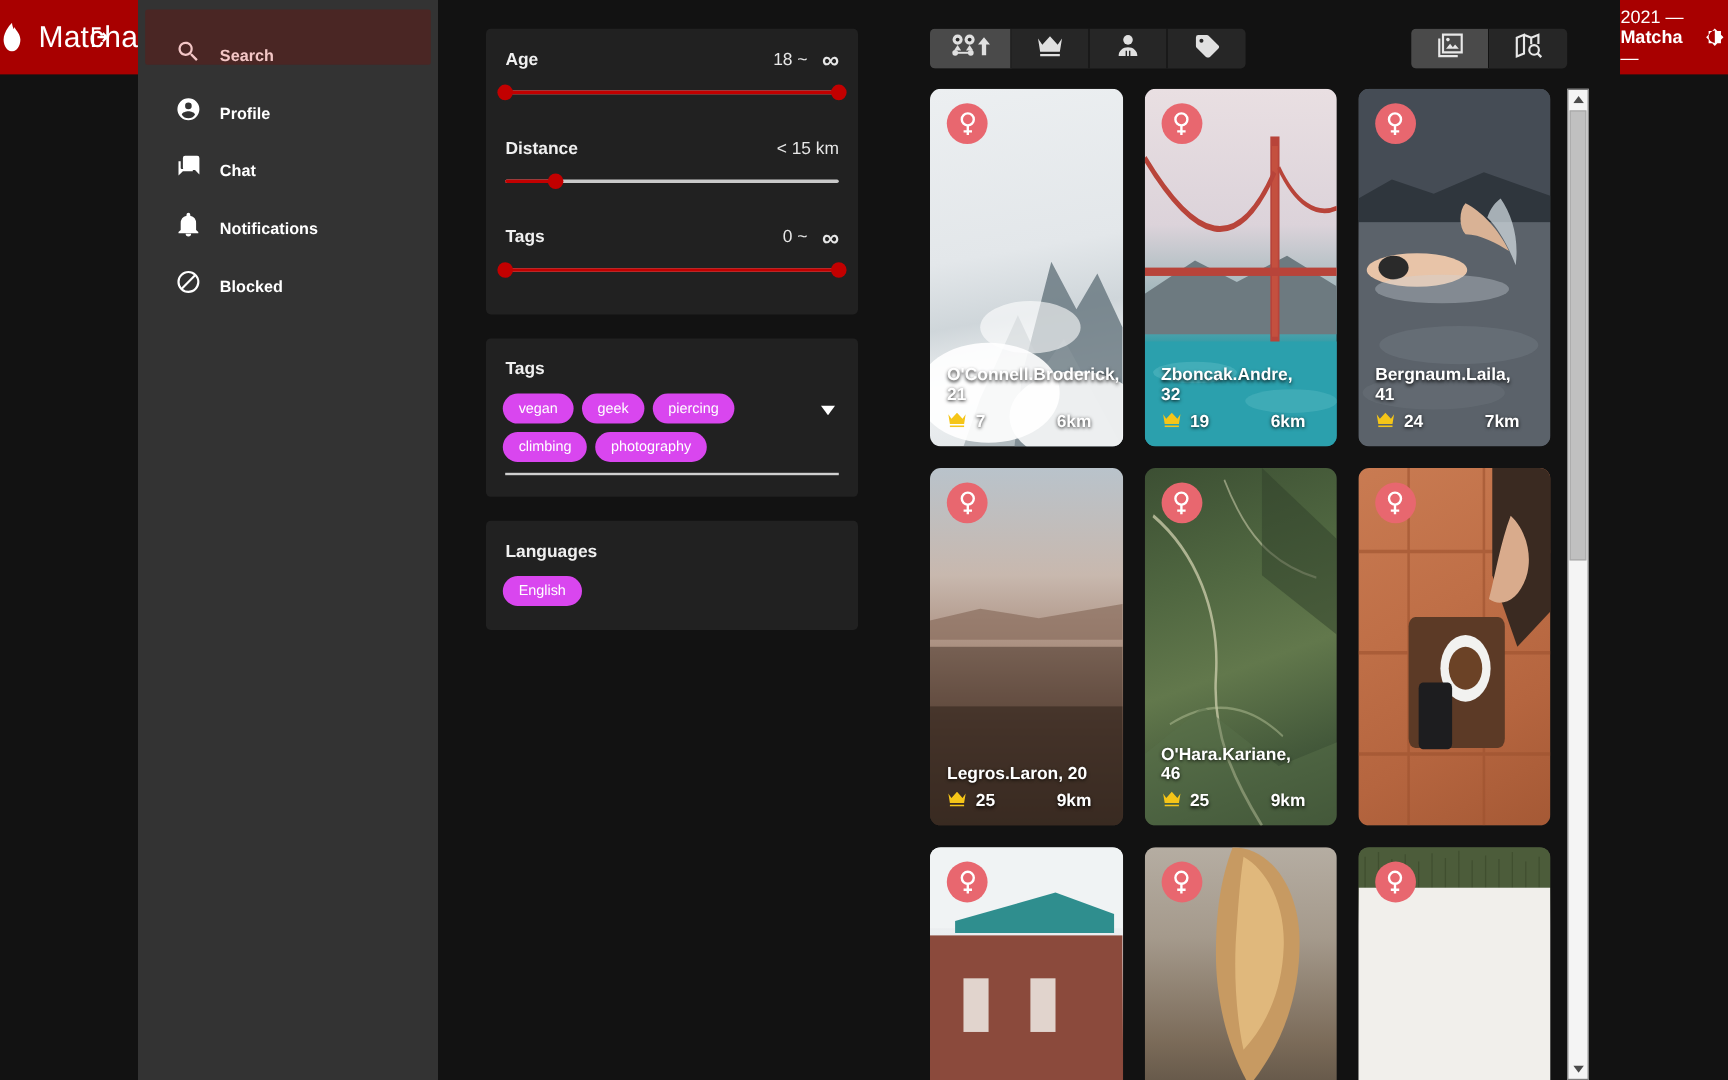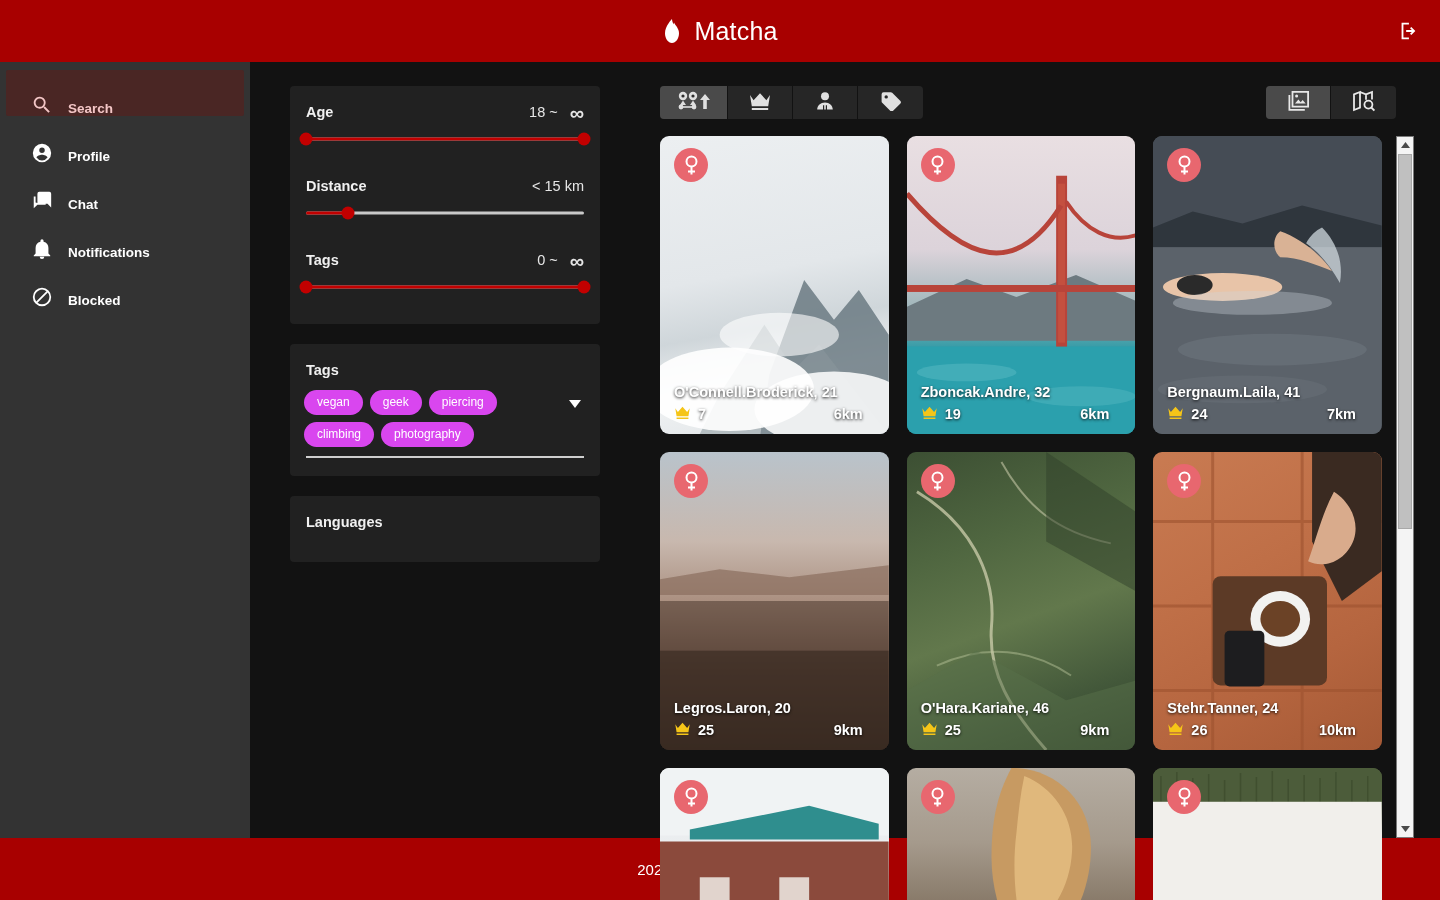--- a/index.html
+++ b/index.html
@@ -2,21 +2,21 @@
 <html><head>
 <meta charset="utf-8">
 <style>
   * { margin:0; padding:0; box-sizing:border-box; }
   html, body {
     width:1440px; height:900px; overflow:hidden;
     background:#121212;
     font-family:"Liberation Sans", sans-serif;
     color:#e8e8e8;
   }
-  #app { width:1440px; height:900px; display:flex; flex-direction:column; }
+  #app { width:1440px; height:900px; display:flex; flex-direction:row; }
 
   
   .header {
     height:62px; background:#a80000; flex:0 0 62px;
     display:flex; align-items:center; justify-content:center;
     position:relative;
   }
   .brand { display:flex; align-items:center; gap:12px; }
   .brand-title { font-size:25px; font-weight:400; color:#fff; letter-spacing:.2px; }
   .flame { width:20px; height:24px; display:block; }
@@ -257,20 +257,23 @@
               <svg width="12" height="8" viewBox="0 0 12 8">
                   <path fill="#ffffff" d="M0 0h12L6 8z"></path>
                 </svg>
             </div>
           </div>
           <div class="tag-underline"></div>
         </div>
 
         <div class="panel">
           <div class="sec-title">Languages</div>
+          <div class="chips">
+            <span class="chip">English</span>
+          </div>
         </div>
 
       </div>
 
       <div class="results">
 
         <div class="toolbar">
           <div class="btn-group">
             <div class="tbtn sel wide">
               <span>
@@ -518,34 +521,20 @@
                   <rect x="72" y="180" width="40" height="56" rx="5" fill="#1d1d1f"></rect>
                   <path fill="#d9ab8c" d="M182 40c16 10 26 30 20 48-8 22-30 30-46 22 8-22 14-48 26-70z"></path>
                 </svg>
               </div>
               <div class="badge">
                 <svg width="15" height="21" viewBox="0 0 15 21">
                     <circle cx="7.5" cy="6.5" r="5" fill="none" stroke="#fff" stroke-width="2"></circle>
                     <path stroke="#fff" stroke-width="2" d="M7.5 11.5v8M4 16.5h7"></path>
                   </svg>
               </div>
-              <div class="card-info">
-                <div class="card-name">Stehr.Tanner, 24</div>
-                <div class="card-meta">
-                  <span class="fame">
-                    <span>
-                      <svg width="17" height="13" viewBox="0 0 22 18">
-                          <path fill="#f5c518" d="M1 3l3.6 5.2L11 1.2l6.4 7L21 3l-1.8 11.2H2.8L1 3zm1.8 13h16.4v2H2.8v-2z"></path>
-                        </svg>
-                    </span>
-                    <span>26</span>
-                  </span>
-                  <span class="dist">10km</span>
-                </div>
-              </div>
             </div>
 
             <div class="card">
               <div class="card-img" style="background:linear-gradient(180deg,#f2f4f5 0%,#e9ecee 30%,#8d4a3c 55%,#7c4034 100%);">
                 <svg width="100%" height="100%" viewBox="0 0 230 300" preserveAspectRatio="none">
                   <rect width="230" height="68" fill="#f0f3f4"></rect>
                   <path fill="#2f8e8e" d="M30 62l120-24 70 18v16H30z"></path>
                   <rect y="74" width="230" height="226" fill="#8b4a3c"></rect>
                   <g fill="#f0ece6" opacity=".85">
                     <rect x="40" y="110" width="30" height="45"></rect>

